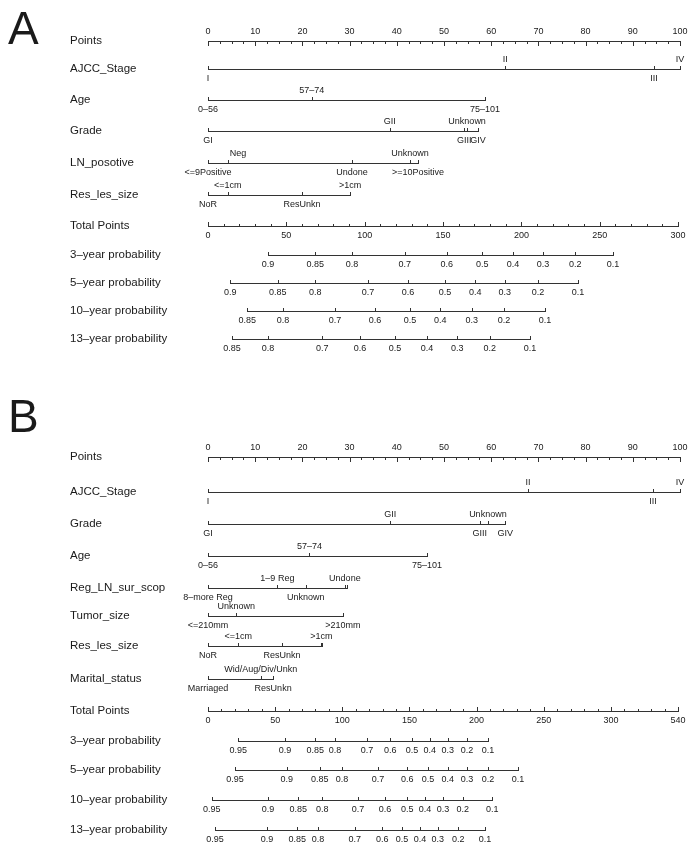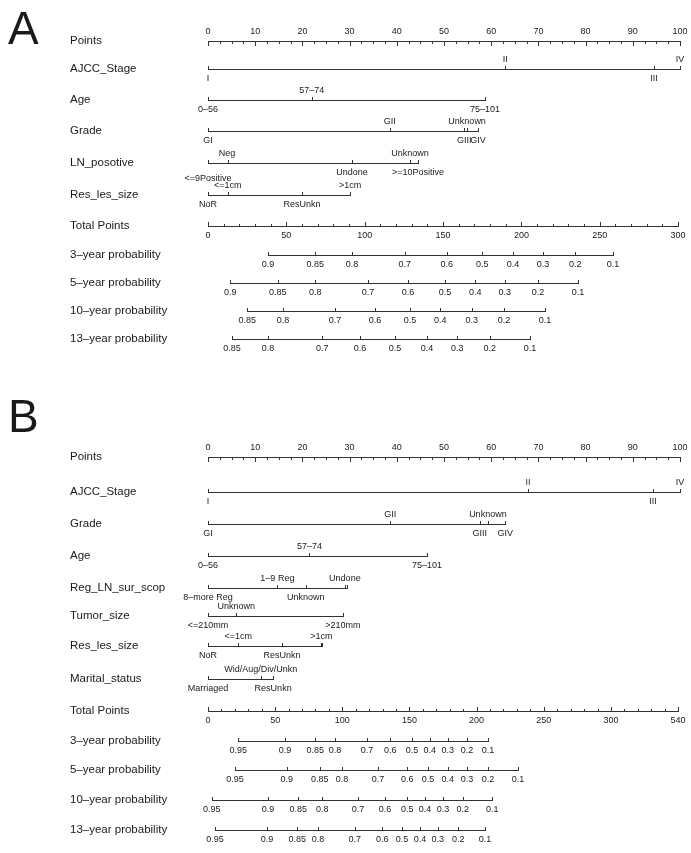--- a/index.html
+++ b/index.html
@@ -112,23 +112,23 @@
     <div class="ticklabel" style="left: 467.128px; top: 116px;">Unknown</div>
     <div class="vtick" style="left: 464.296px; top: 128px; height: 4px;"></div>
     <div class="ticklabel" style="left: 464.296px; top: 135px;">GIII</div>
     <div class="vtick" style="left: 477.984px; top: 128px; height: 4px;"></div>
     <div class="ticklabel" style="left: 477.984px; top: 135px;">GIV</div>
     <div class="rowlabel" style="left: 70px; top: 156px;">LN_posotive</div>
     <div class="hline" style="left: 208px; top: 163px; width: 210.04px;"></div>
     <div class="vtick" style="left: 208px; top: 160px; height: 4px;"></div>
     <div class="vtick" style="left: 418.04px; top: 160px; height: 4px;"></div>
     <div class="vtick" style="left: 208px; top: 160px; height: 4px;"></div>
-    <div class="ticklabel" style="left: 208px; top: 173px;">&lt;=9Positive</div>
+    <div class="ticklabel" style="left: 208px; top: 167px;">&lt;=9Positive</div>
     <div class="vtick" style="left: 227.824px; top: 160px; height: 4px;"></div>
-    <div class="ticklabel" style="left: 227px; top: 148px;">Neg</div>
+    <div class="ticklabel" style="left: 238px; top: 148px;">Neg</div>
     <div class="vtick" style="left: 351.96px; top: 160px; height: 4px;"></div>
     <div class="ticklabel" style="left: 351.96px; top: 167px;">Undone</div>
     <div class="vtick" style="left: 410.016px; top: 160px; height: 4px;"></div>
     <div class="ticklabel" style="left: 410.016px; top: 148px;">Unknown</div>
     <div class="vtick" style="left: 418.04px; top: 160px; height: 4px;"></div>
     <div class="ticklabel" style="left: 418.04px; top: 167px;">&gt;=10Positive</div>
     <div class="rowlabel" style="left: 70px; top: 188px;">Res_les_size</div>
     <div class="hline" style="left: 208px; top: 195px; width: 142.072px;"></div>
     <div class="vtick" style="left: 208px; top: 192px; height: 4px;"></div>
     <div class="vtick" style="left: 350.072px; top: 192px; height: 4px;"></div>

